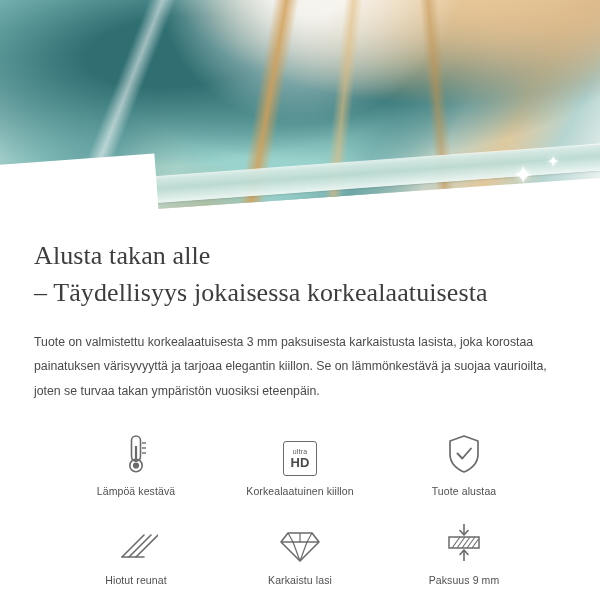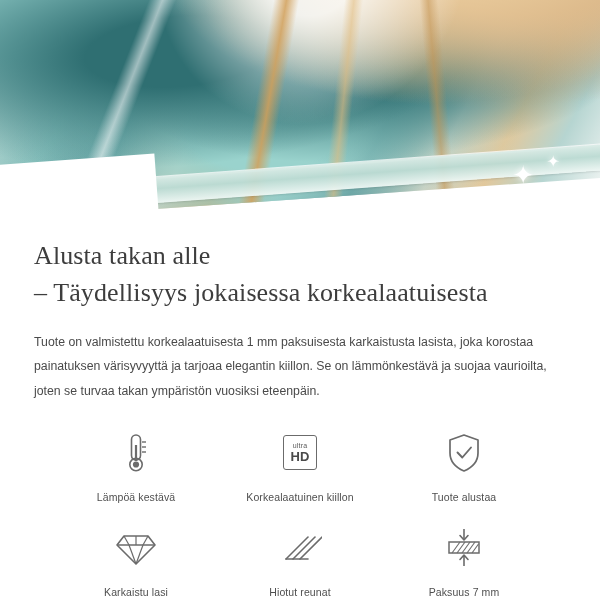--- a/index.html
+++ b/index.html
@@ -158,25 +158,25 @@
   }
   .feature {
     display: flex;
     flex-direction: column;
     align-items: center;
     justify-content: flex-start;
   }
   .feature-icon {
     height: 46px;
     display: flex;
-    align-items: center;
+    align-items: flex-end;
     justify-content: center;
   }
   .feature-label {
-    margin-top: 15px;
+    margin-top: 9px;
     font-size: 10.5px;
     color: #4f4f4f;
     text-align: center;
     letter-spacing: 0.1px;
   }
   .hd-badge {
     width: 32px;
     height: 33px;
     border: 1.6px solid #6b6b6b;
     border-radius: 3px;
@@ -214,21 +214,21 @@
     <span class="sparkle s1">✦</span>
     <span class="sparkle s2">✦</span>
     <span class="sparkle s3">✦</span>
   </div>
 
   <div class="content">
     <h1 class="title">
       <span>Alusta takan alle</span>
       <span class="line2">– Täydellisyys jokaisessa korkealaatuisesta</span>
     </h1>
-    <p class="body-text">Tuote on valmistettu korkealaatuisesta 1 mm paksuisesta karkaistusta lasista, joka korostaa painatuksen värisyvyyttä ja tarjoaa elegantin kiillon. Se on lämmönkestävä ja suojaa vaurioilta, joten se turvaa takan ympäristön vuosiksi eteenpäin.</p>
+    <p class="body-text">Tuote on valmistettu korkealaatuisesta 3 mm paksuisesta karkaistusta lasista, joka korostaa painatuksen värisyvyyttä ja tarjoaa elegantin kiillon. Se on lämmönkestävä ja suojaa vaurioilta, joten se turvaa takan ympäristön vuosiksi eteenpäin.</p>
 
     <div class="features">
 
       <div class="feature">
         <div class="feature-icon">
           <svg width="36" height="44" viewBox="0 0 36 44">
             <rect x="13.5" y="4" width="9" height="25" rx="4.5" fill="none" stroke="#6b6b6b" stroke-width="1.6"></rect>
             <circle cx="18" cy="33.5" r="6.2" fill="none" stroke="#6b6b6b" stroke-width="1.6"></circle>
             <circle cx="18" cy="33.5" r="3.1" fill="#6b6b6b"></circle>
             <rect x="16.9" y="14" width="2.2" height="16" fill="#6b6b6b"></rect>
@@ -255,58 +255,58 @@
           <svg width="40" height="44" viewBox="0 0 40 44">
             <path d="M20 4 L34 9 V22 C34 31 27 37 20 40 C13 37 6 31 6 22 V9 Z" fill="none" stroke="#6b6b6b" stroke-width="1.7" stroke-linejoin="round"></path>
             <polyline points="13.5,21.5 18.3,26.5 27,16.5" fill="none" stroke="#6b6b6b" stroke-width="1.9" stroke-linecap="round" stroke-linejoin="round"></polyline>
           </svg>
         </div>
         <div class="feature-label">Tuote alustaa</div>
       </div>
 
       <div class="feature">
         <div class="feature-icon">
+          <svg width="44" height="38" viewBox="0 0 44 38">
+            <path d="M8 30 L30 8" stroke="#6b6b6b" stroke-width="1.6" stroke-linecap="round"></path>
+            <path d="M15 30 L37 8" stroke="#6b6b6b" stroke-width="1.6" stroke-linecap="round"></path>
+            <path d="M22 30 L44 8" stroke="#6b6b6b" stroke-width="1.6" stroke-linecap="round"></path>
+            <path d="M8 30 L30 30" stroke="#6b6b6b" stroke-width="1.6" stroke-linecap="round"></path>
+          </svg>
+        </div>
+        <div class="feature-label">Hiotut reunat</div>
+      </div>
+
+      <div class="feature">
+        <div class="feature-icon">
           <svg width="44" height="40" viewBox="0 0 44 40">
             <path d="M10 8 H34 L41 17 L22 36 L3 17 Z" fill="none" stroke="#6b6b6b" stroke-width="1.6" stroke-linejoin="round"></path>
             <line x1="3" y1="17" x2="41" y2="17" stroke="#6b6b6b" stroke-width="1.4"></line>
             <line x1="10" y1="8" x2="15" y2="17" stroke="#6b6b6b" stroke-width="1.2"></line>
             <line x1="34" y1="8" x2="29" y2="17" stroke="#6b6b6b" stroke-width="1.2"></line>
             <line x1="15" y1="17" x2="22" y2="36" stroke="#6b6b6b" stroke-width="1.2"></line>
             <line x1="29" y1="17" x2="22" y2="36" stroke="#6b6b6b" stroke-width="1.2"></line>
             <line x1="22" y1="8" x2="22" y2="17" stroke="#6b6b6b" stroke-width="1.2"></line>
           </svg>
         </div>
         <div class="feature-label">Karkaistu lasi</div>
-      </div>
-
-      <div class="feature">
-        <div class="feature-icon">
-          <svg width="44" height="38" viewBox="0 0 44 38">
-            <path d="M8 30 L30 8" stroke="#6b6b6b" stroke-width="1.6" stroke-linecap="round"></path>
-            <path d="M15 30 L37 8" stroke="#6b6b6b" stroke-width="1.6" stroke-linecap="round"></path>
-            <path d="M22 30 L44 8" stroke="#6b6b6b" stroke-width="1.6" stroke-linecap="round"></path>
-            <path d="M8 30 L30 30" stroke="#6b6b6b" stroke-width="1.6" stroke-linecap="round"></path>
-          </svg>
-        </div>
-        <div class="feature-label">Hiotut reunat</div>
       </div>
 
       <div class="feature">
         <div class="feature-icon">
           <svg width="44" height="44" viewBox="0 0 44 44">
             <line x1="22" y1="3" x2="22" y2="13" stroke="#6b6b6b" stroke-width="1.6"></line>
             <polyline points="18,9.5 22,14 26,9.5" fill="none" stroke="#6b6b6b" stroke-width="1.6" stroke-linecap="round" stroke-linejoin="round"></polyline>
             <rect x="7" y="16" width="30" height="11" fill="none" stroke="#6b6b6b" stroke-width="1.5"></rect>
             <line x1="10" y1="27" x2="18" y2="16" stroke="#6b6b6b" stroke-width="1.1"></line>
             <line x1="15" y1="27" x2="23" y2="16" stroke="#6b6b6b" stroke-width="1.1"></line>
             <line x1="20" y1="27" x2="28" y2="16" stroke="#6b6b6b" stroke-width="1.1"></line>
             <line x1="25" y1="27" x2="33" y2="16" stroke="#6b6b6b" stroke-width="1.1"></line>
             <line x1="30" y1="27" x2="36.5" y2="18" stroke="#6b6b6b" stroke-width="1.1"></line>
             <line x1="22" y1="40" x2="22" y2="30" stroke="#6b6b6b" stroke-width="1.6"></line>
             <polyline points="18,33.5 22,29 26,33.5" fill="none" stroke="#6b6b6b" stroke-width="1.6" stroke-linecap="round" stroke-linejoin="round"></polyline>
           </svg>
         </div>
-        <div class="feature-label">Paksuus 7 mm</div>
+        <div class="feature-label">Paksuus 9 mm</div>
       </div>
 
     </div>
   </div>
 </div>
 
 </body></html>

